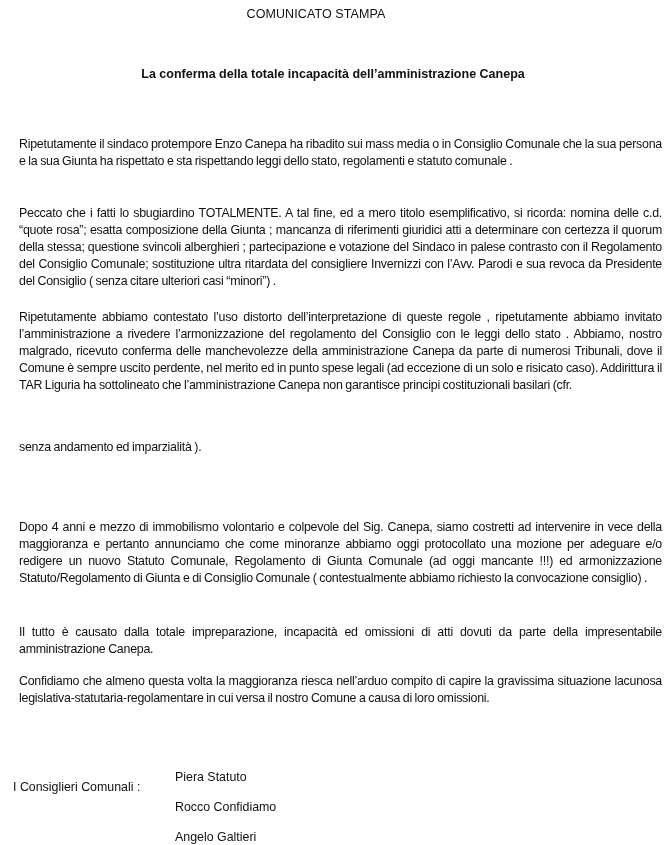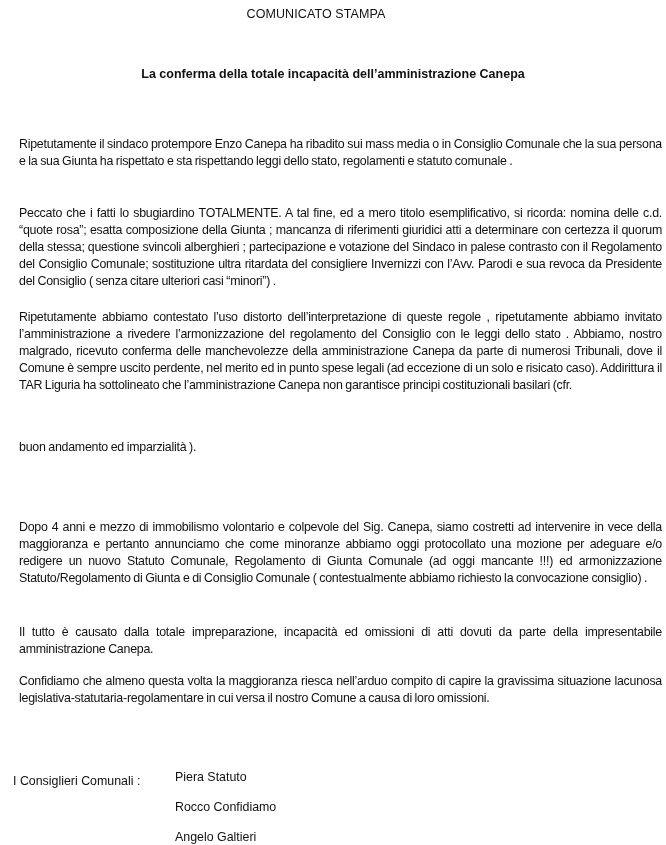--- a/index.html
+++ b/index.html
@@ -73,21 +73,21 @@
     .signatures {
       position: absolute;
       left: 13px;
       top: 762px;
       font-size: 12.4px;
       line-height: 30px;
     }
     .sig-label {
       position: absolute;
       left: 0;
-      top: 4px;
+      top: 10px;
       white-space: nowrap;
     }
     .sig-names {
       position: absolute;
       left: 162px;
       top: 0;
       white-space: nowrap;
     }
     .sig-name {
       display: block;
@@ -101,21 +101,21 @@
 
   <div class="header-label">
     <span>COMUNICATO STAMPA</span>
   </div>
 
   <div class="doc-title">La conferma della totale incapacità dell’amministrazione Canepa</div>
 
   <p class="para p1 last-justify">Ripetutamente il sindaco protempore Enzo Canepa ha ribadito sui mass media o in Consiglio Comunale che la sua persona e la sua Giunta ha rispettato e sta rispettando leggi dello stato, regolamenti e statuto comunale .</p>
   <p class="para p2 last-justify"> Peccato che i fatti lo sbugiardino TOTALMENTE. A tal fine, ed a mero titolo esemplificativo, si ricorda: nomina delle c.d. “quote rosa”; esatta composizione della Giunta ; mancanza di riferimenti giuridici atti a determinare con certezza il quorum della stessa; questione svincoli alberghieri ; partecipazione e votazione del Sindaco in palese contrasto con il Regolamento del Consiglio Comunale; sostituzione ultra ritardata del consigliere Invernizzi con l’Avv. Parodi e sua revoca da Presidente del Consiglio ( senza citare ulteriori casi “minori”) .</p>
   <p class="para p3 last-justify">Ripetutamente abbiamo contestato l’uso distorto dell’interpretazione di queste regole , ripetutamente abbiamo invitato l’amministrazione a rivedere l’armonizzazione del regolamento del Consiglio con le leggi dello stato . Abbiamo, nostro malgrado, ricevuto conferma delle manchevolezze della amministrazione Canepa da parte di numerosi Tribunali, dove il Comune è sempre uscito perdente, nel merito ed in punto spese legali (ad eccezione di un solo e risicato caso). Addirittura il TAR Liguria ha sottolineato che l’amministrazione Canepa non garantisce principi costituzionali basilari (cfr.</p>
-  <p class="para p4 last-justify">buon andamento ed imparzialità ).</p>
+  <p class="para p4 last-justify">senza andamento ed imparzialità ).</p>
   <p class="para p6 last-justify">Dopo 4 anni e mezzo di immobilismo volontario e colpevole del Sig. Canepa, siamo costretti ad intervenire in vece della maggioranza e pertanto annunciamo che come minoranze abbiamo oggi protocollato una mozione per adeguare e/o redigere un nuovo Statuto Comunale, Regolamento di Giunta Comunale (ad oggi mancante !!!) ed armonizzazione Statuto/Regolamento di Giunta e di  Consiglio Comunale ( contestualmente abbiamo richiesto la  convocazione consiglio) .</p>
   <p class="para p8 last-justify">Confidiamo che almeno questa volta la maggioranza riesca nell’arduo compito di capire la gravissima situazione lacunosa legislativa-statutaria-regolamentare in cui versa il nostro Comune a causa di loro omissioni.</p>
   <p class="para p7 last-justify">Il tutto è causato dalla totale impreparazione, incapacità ed omissioni di atti dovuti da parte della impresentabile amministrazione Canepa.</p>
 
   <div class="signatures">
     <span class="sig-label">I Consiglieri Comunali :</span>
     <div class="sig-names">
       <span class="sig-name">Piera Statuto</span>
       <span class="sig-name">Rocco Confidiamo</span>
       <span class="sig-name">Angelo Galtieri</span>

